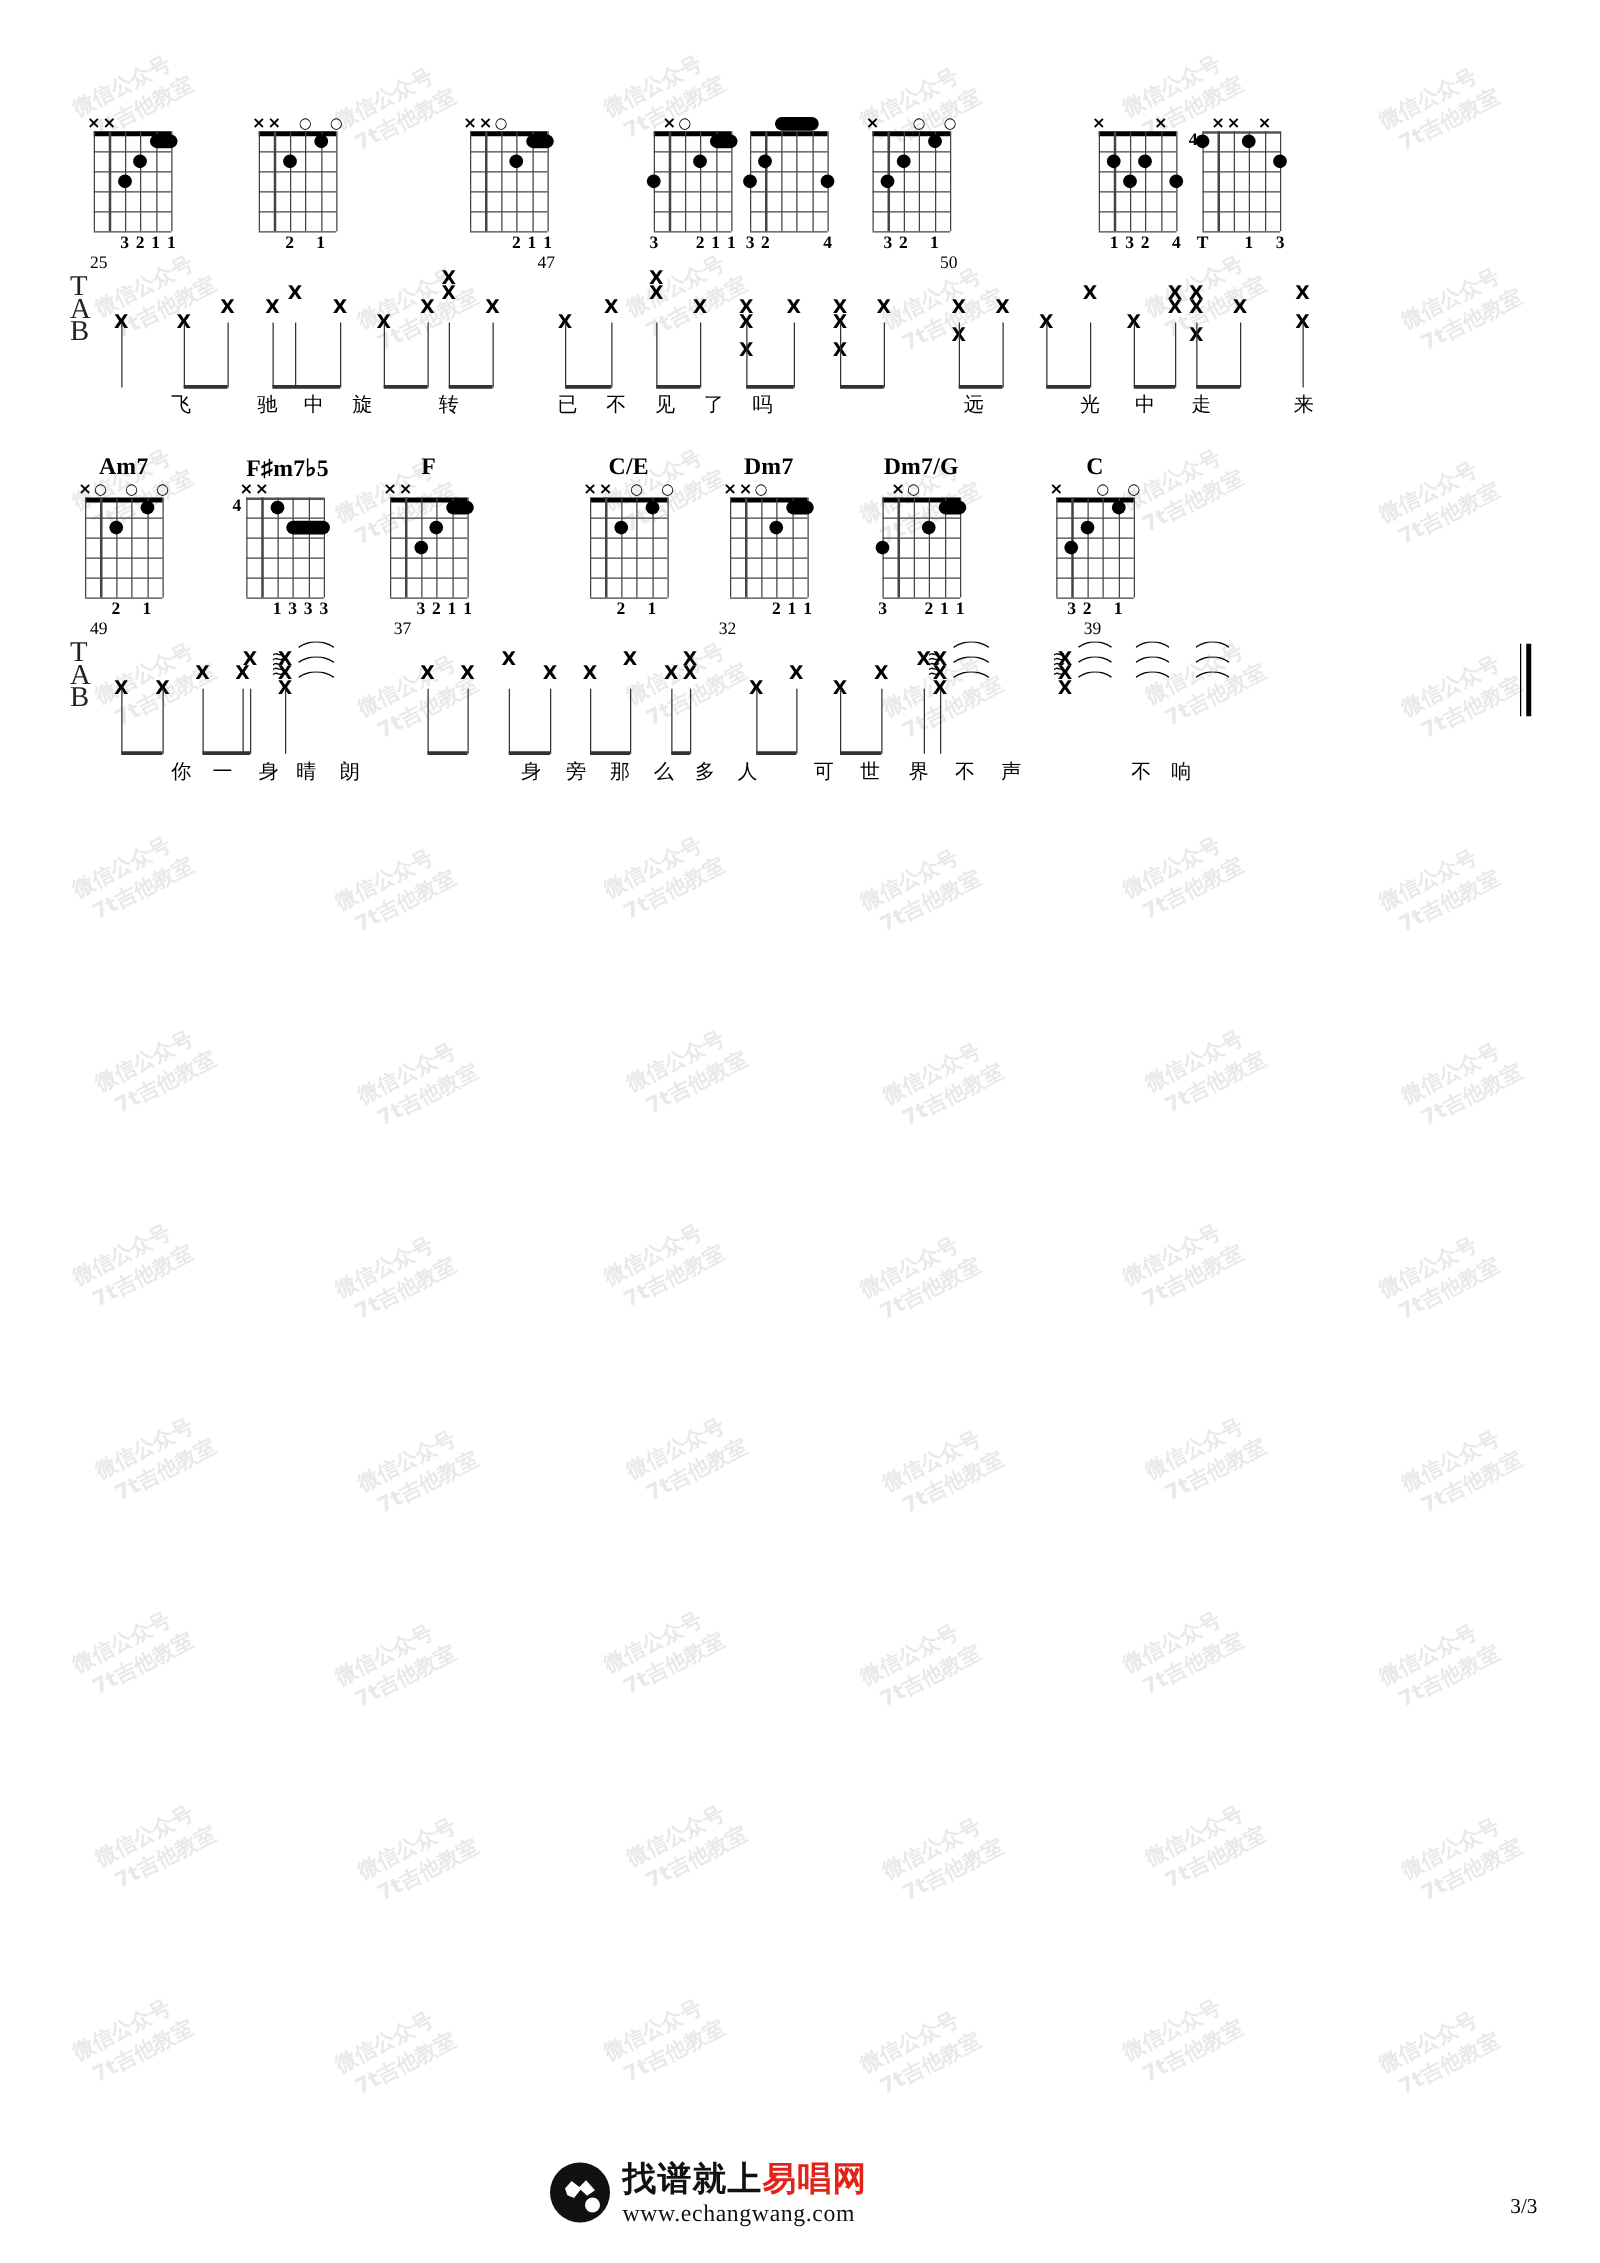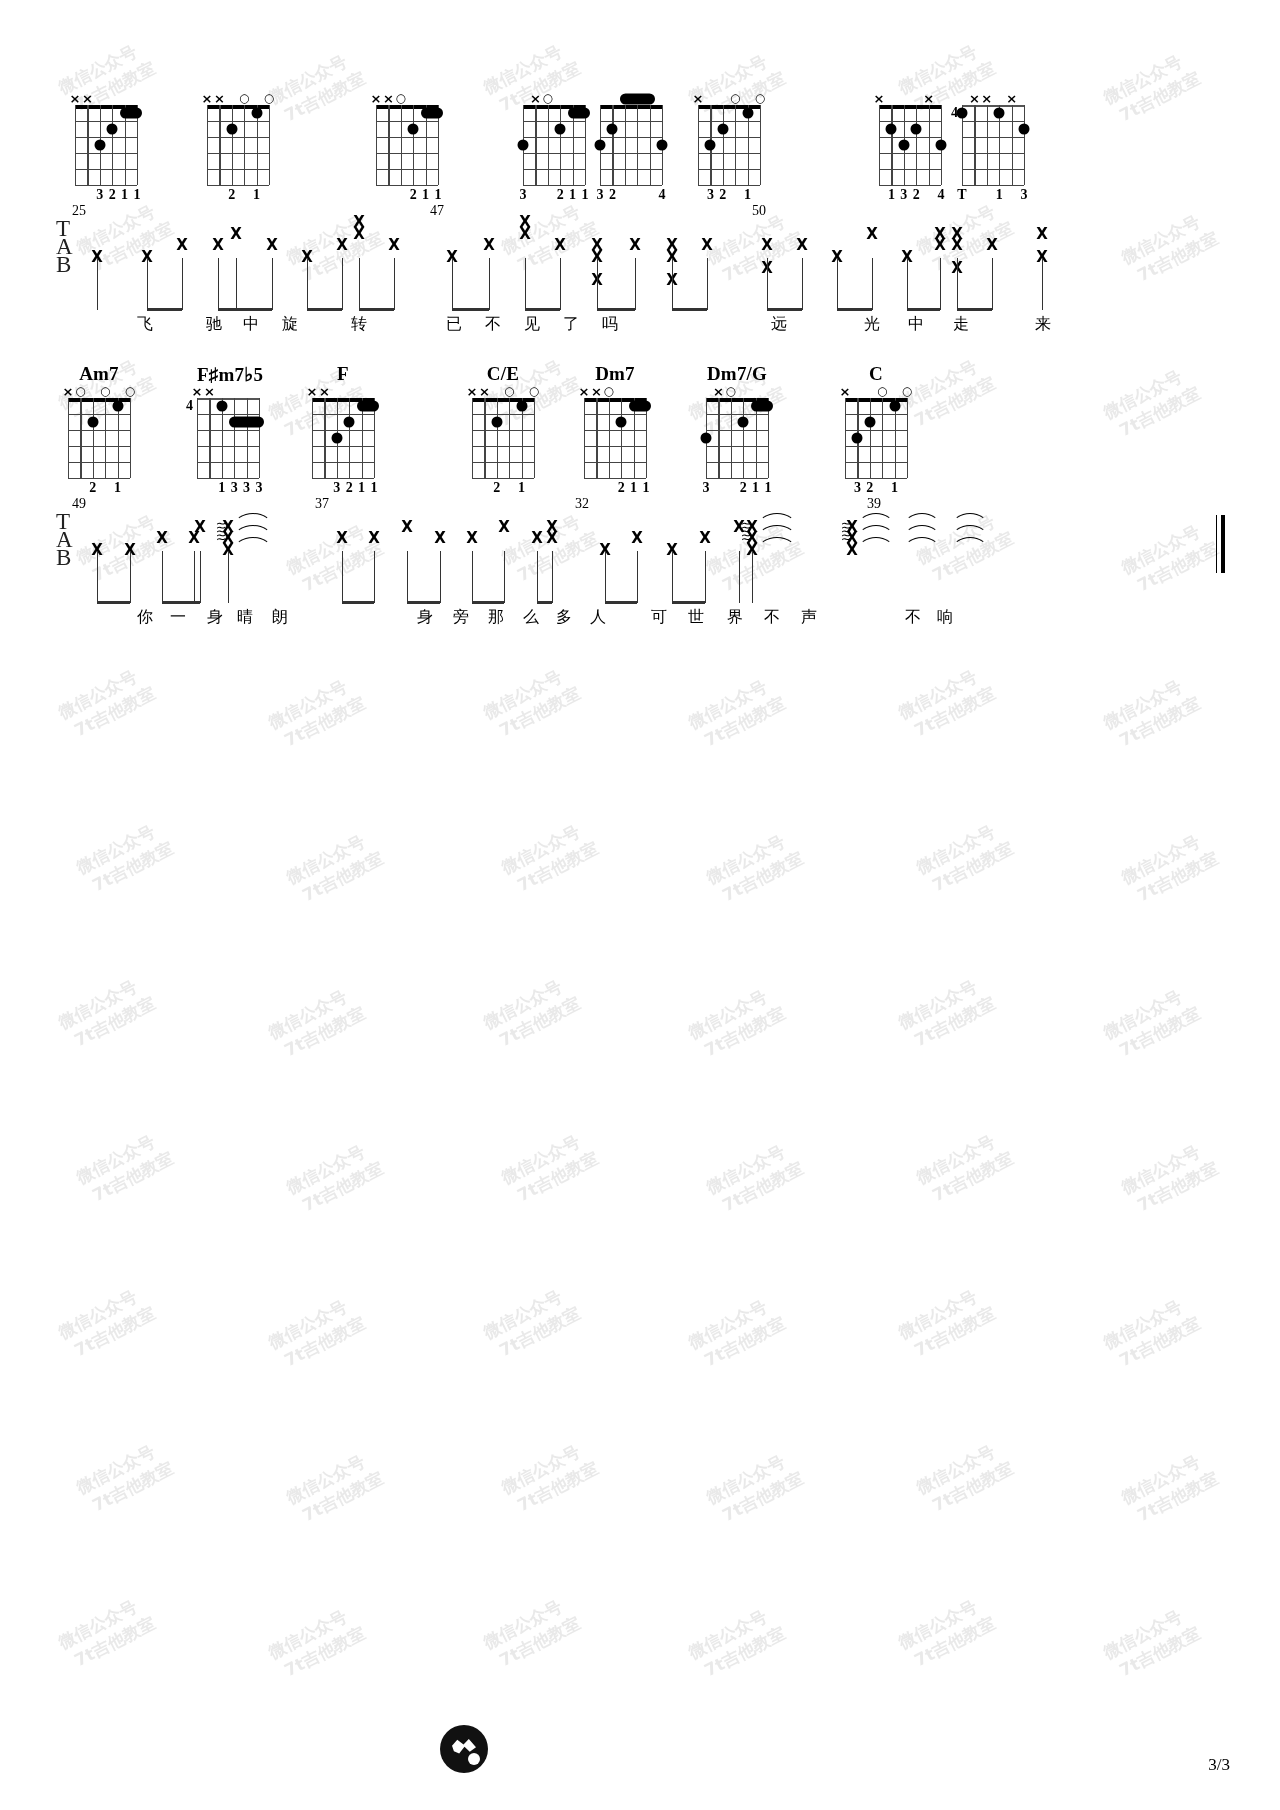--- a/index.html
+++ b/index.html
@@ -1088,17 +1088,21 @@
             <div class="lyr" style="left: 720px; top: 0px;">不</div>
             <div class="lyr" style="left: 757px; top: 0px;">声</div>
             <div class="lyr" style="left: 861px; top: 0px;">不</div>
             <div class="lyr" style="left: 893px; top: 0px;">响</div>
           </div>
         </div>
       </div>
 
     <div class="logo-wrap">
       <div class="logo-circle"></div>
+      <div>
+        <div class="brandline1"><span>找谱就上</span><span class="hl">易唱网</span></div>
+        <div class="brandline2">www.echangwang.com</div>
+      </div>
     </div>
 
     <div class="pageno">3/3</div>
   </div>
 </div>
 
 </body></html>

